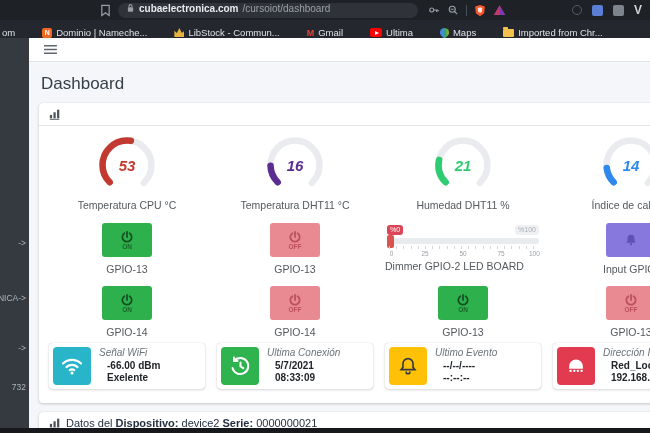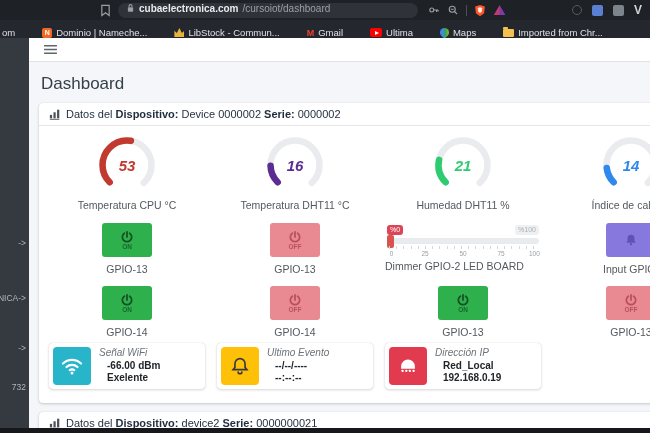--- a/index.html
+++ b/index.html
@@ -186,21 +186,20 @@
         <div class="page-title">Dashboard</div>
 
         <div class="card">
           <div class="card-header">
             <svg width="12" height="12" viewBox="0 0 14 14" fill="#4b5258">
                 <rect x="1" y="8" width="2.6" height="4"></rect>
                 <rect x="5.2" y="5" width="2.6" height="7"></rect>
                 <rect x="9.4" y="2" width="2.6" height="10"></rect>
                 <rect x="1" y="12.6" width="11" height="1.1"></rect>
               </svg>
-            <span><span>Datos del </span><b>Dispositivo:</b><span> Device 0000002 </span><b>Serie:</b><span> 0000002</span></span>
           </div>
           <div class="card-body">
             <div class="grid">
 
               <div class="cell">
                 <div class="gauge-wrap"><svg class="gauge-svg" viewBox="0 0 76 76">
                       <circle class="gauge-track" cx="38" cy="38" r="30"></circle>
                       <circle class="gauge-arc" cx="38" cy="38" r="30" stroke="#c23a2f" stroke-dasharray="74.9 400"></circle>
                     </svg>
                   <div class="gauge-num" style="color: rgb(194, 58, 47);">53</div></div>
@@ -328,20 +327,34 @@
                       <circle cx="12" cy="19" r="1.5" fill="#fff" stroke="none"></circle>
                     </svg>
                 </span>
                 <div class="ib-text">
                   <div class="ib-title">Señal WiFi</div>
                   <div class="ib-line">-66.00 dBm</div>
                   <div class="ib-line">Exelente</div>
                 </div>
               </div>
               <div class="info-box">
+                <span class="ib-icon" style="background: rgb(47, 179, 79);">
+                  <svg width="24" height="24" viewBox="0 0 24 24" fill="none" stroke="#fff" stroke-width="2" stroke-linecap="round">
+                      <path d="M6 7a8 8 0 1 1-1.5 7"></path>
+                      <path d="M6 3.5V7h3.5"></path>
+                      <path d="M12.5 8.5v4l2.8 1.7"></path>
+                    </svg>
+                </span>
+                <div class="ib-text">
+                  <div class="ib-title">Ultima Conexión</div>
+                  <div class="ib-line">5/7/2021</div>
+                  <div class="ib-line">08:33:09</div>
+                </div>
+              </div>
+              <div class="info-box">
                 <span class="ib-icon" style="background: rgb(255, 193, 7);">
                   <svg width="22" height="22" viewBox="0 0 24 24" fill="none" stroke="#343a40" stroke-width="1.8" stroke-linecap="round">
                       <path d="M12 4a5.5 5.5 0 0 0-5.5 5.5v4L4.5 16h15l-2-2.5v-4A5.5 5.5 0 0 0 12 4z"></path>
                       <path d="M10 18.5a2 2 0 0 0 4 0"></path>
                     </svg>
                 </span>
                 <div class="ib-text">
                   <div class="ib-title">Ultimo Evento</div>
                   <div class="ib-line">--/--/----</div>
                   <div class="ib-line">--:--:--</div>

